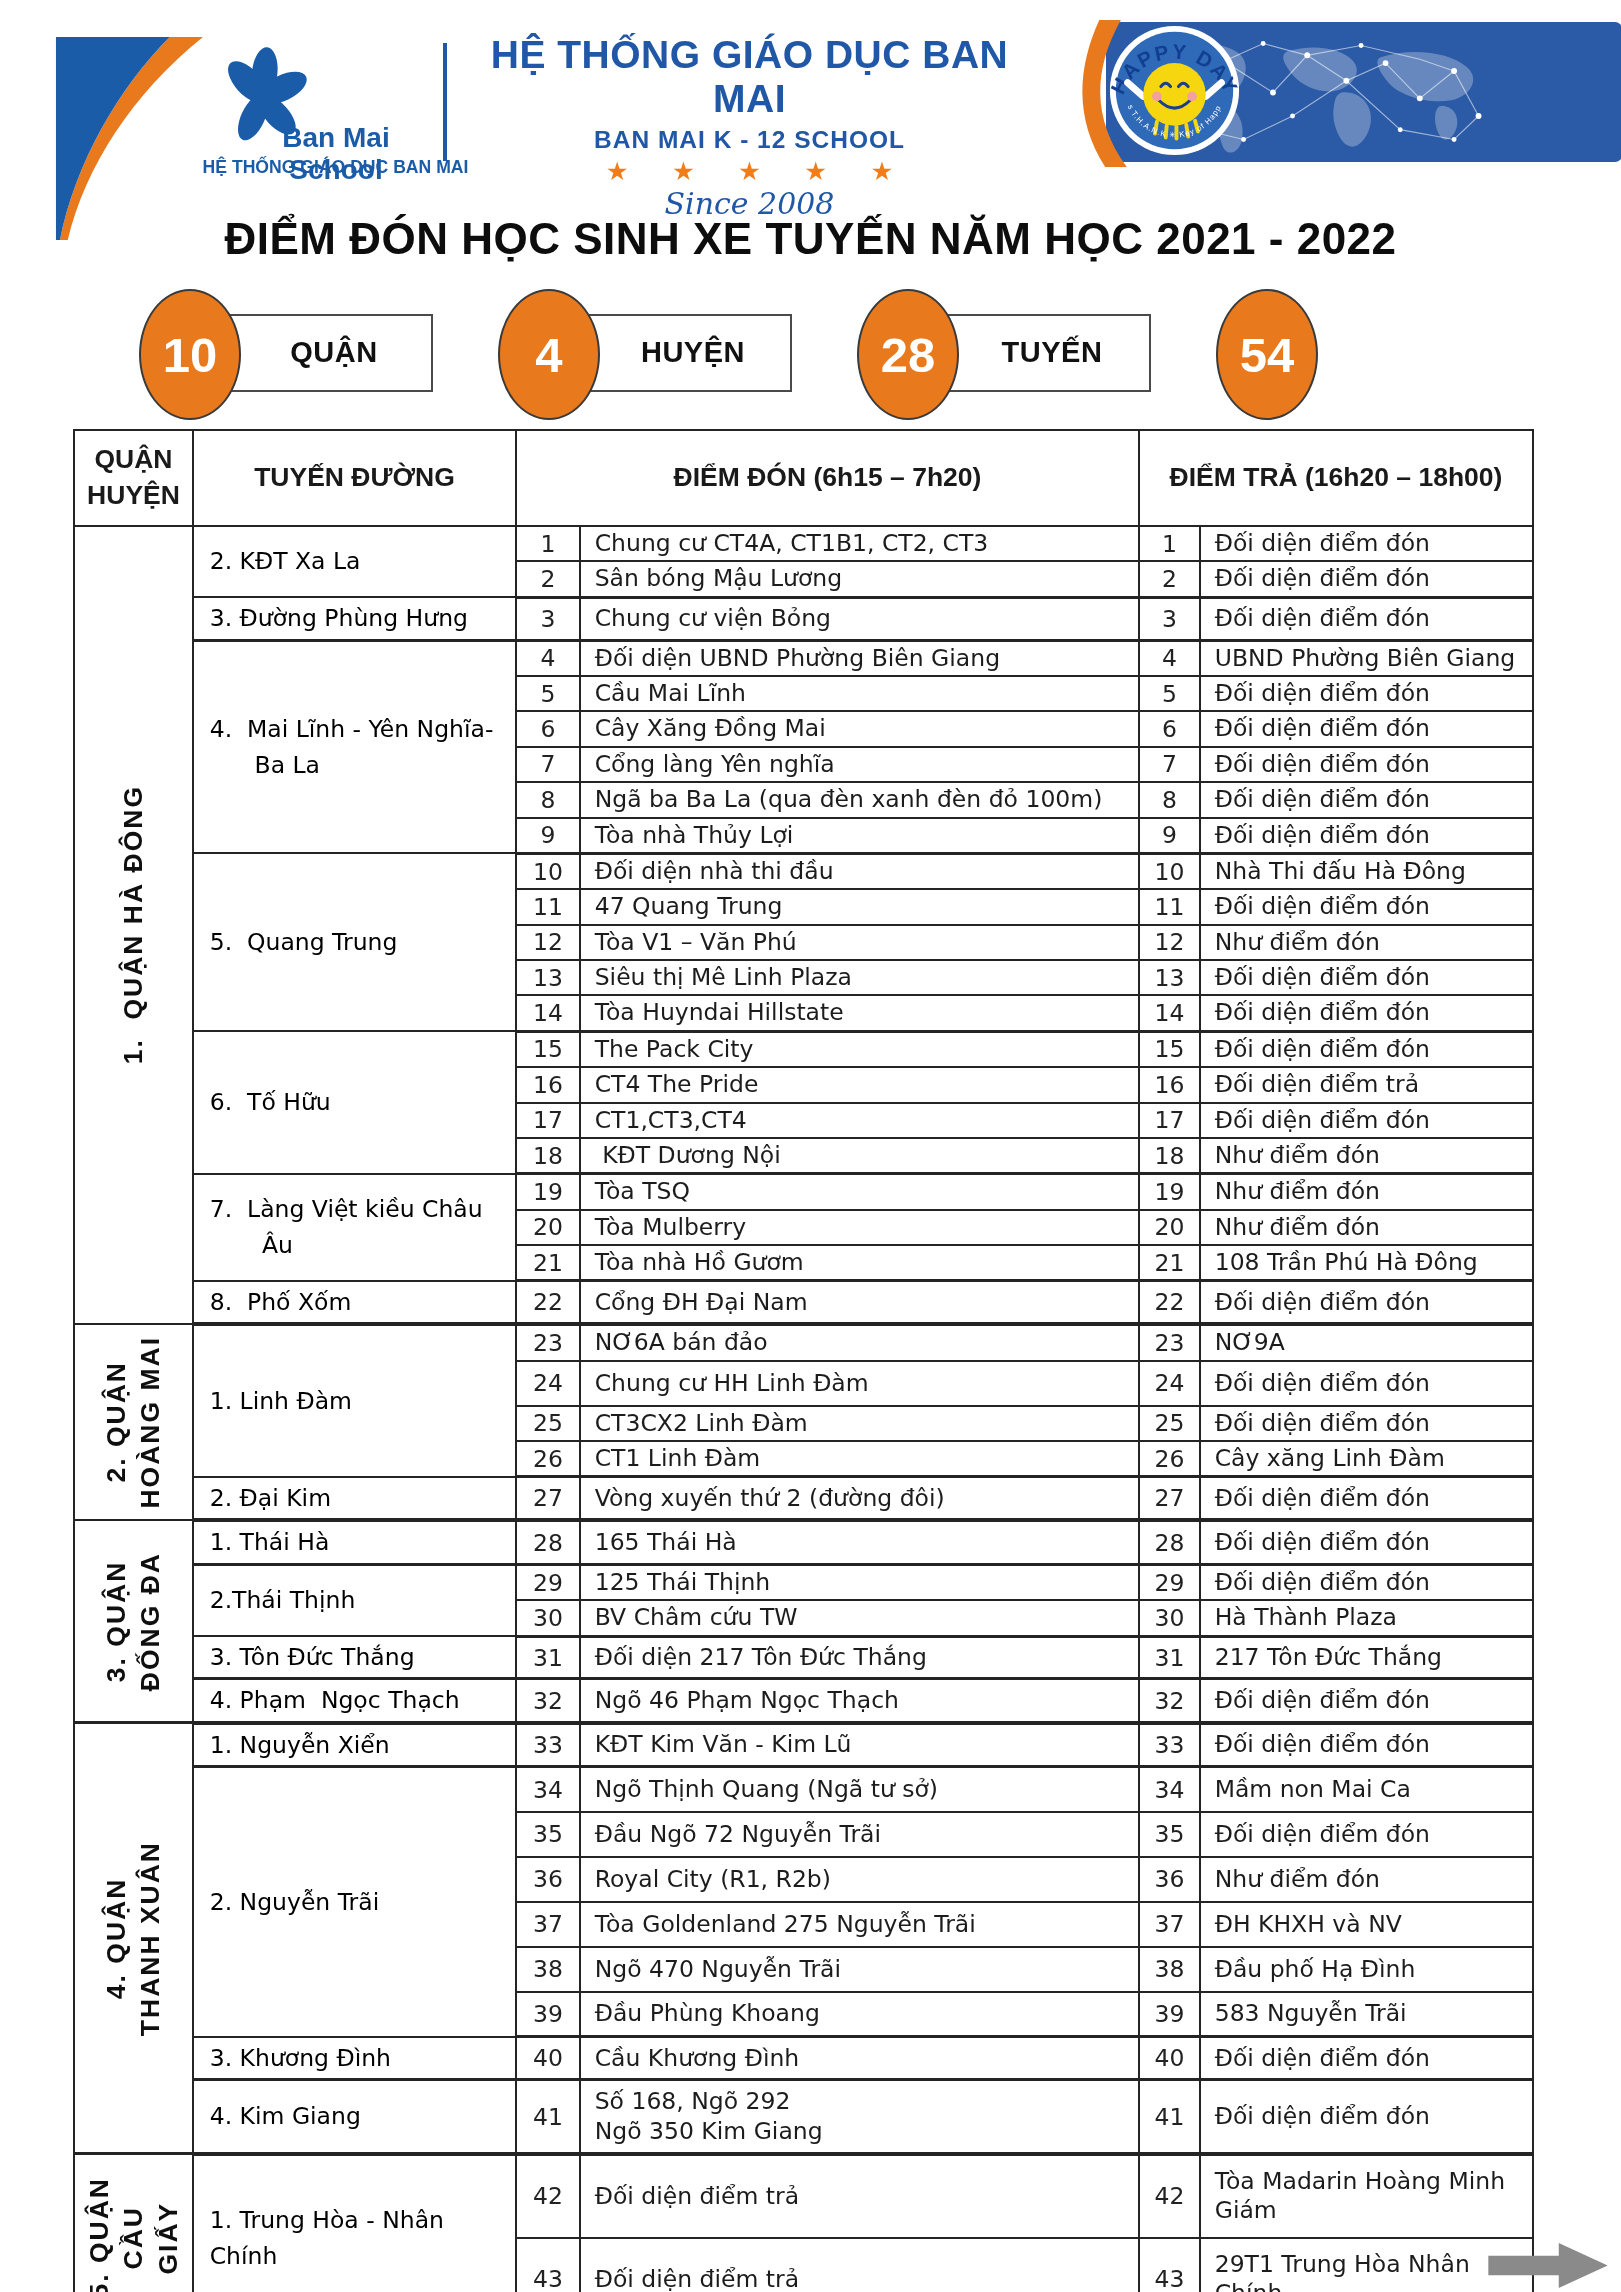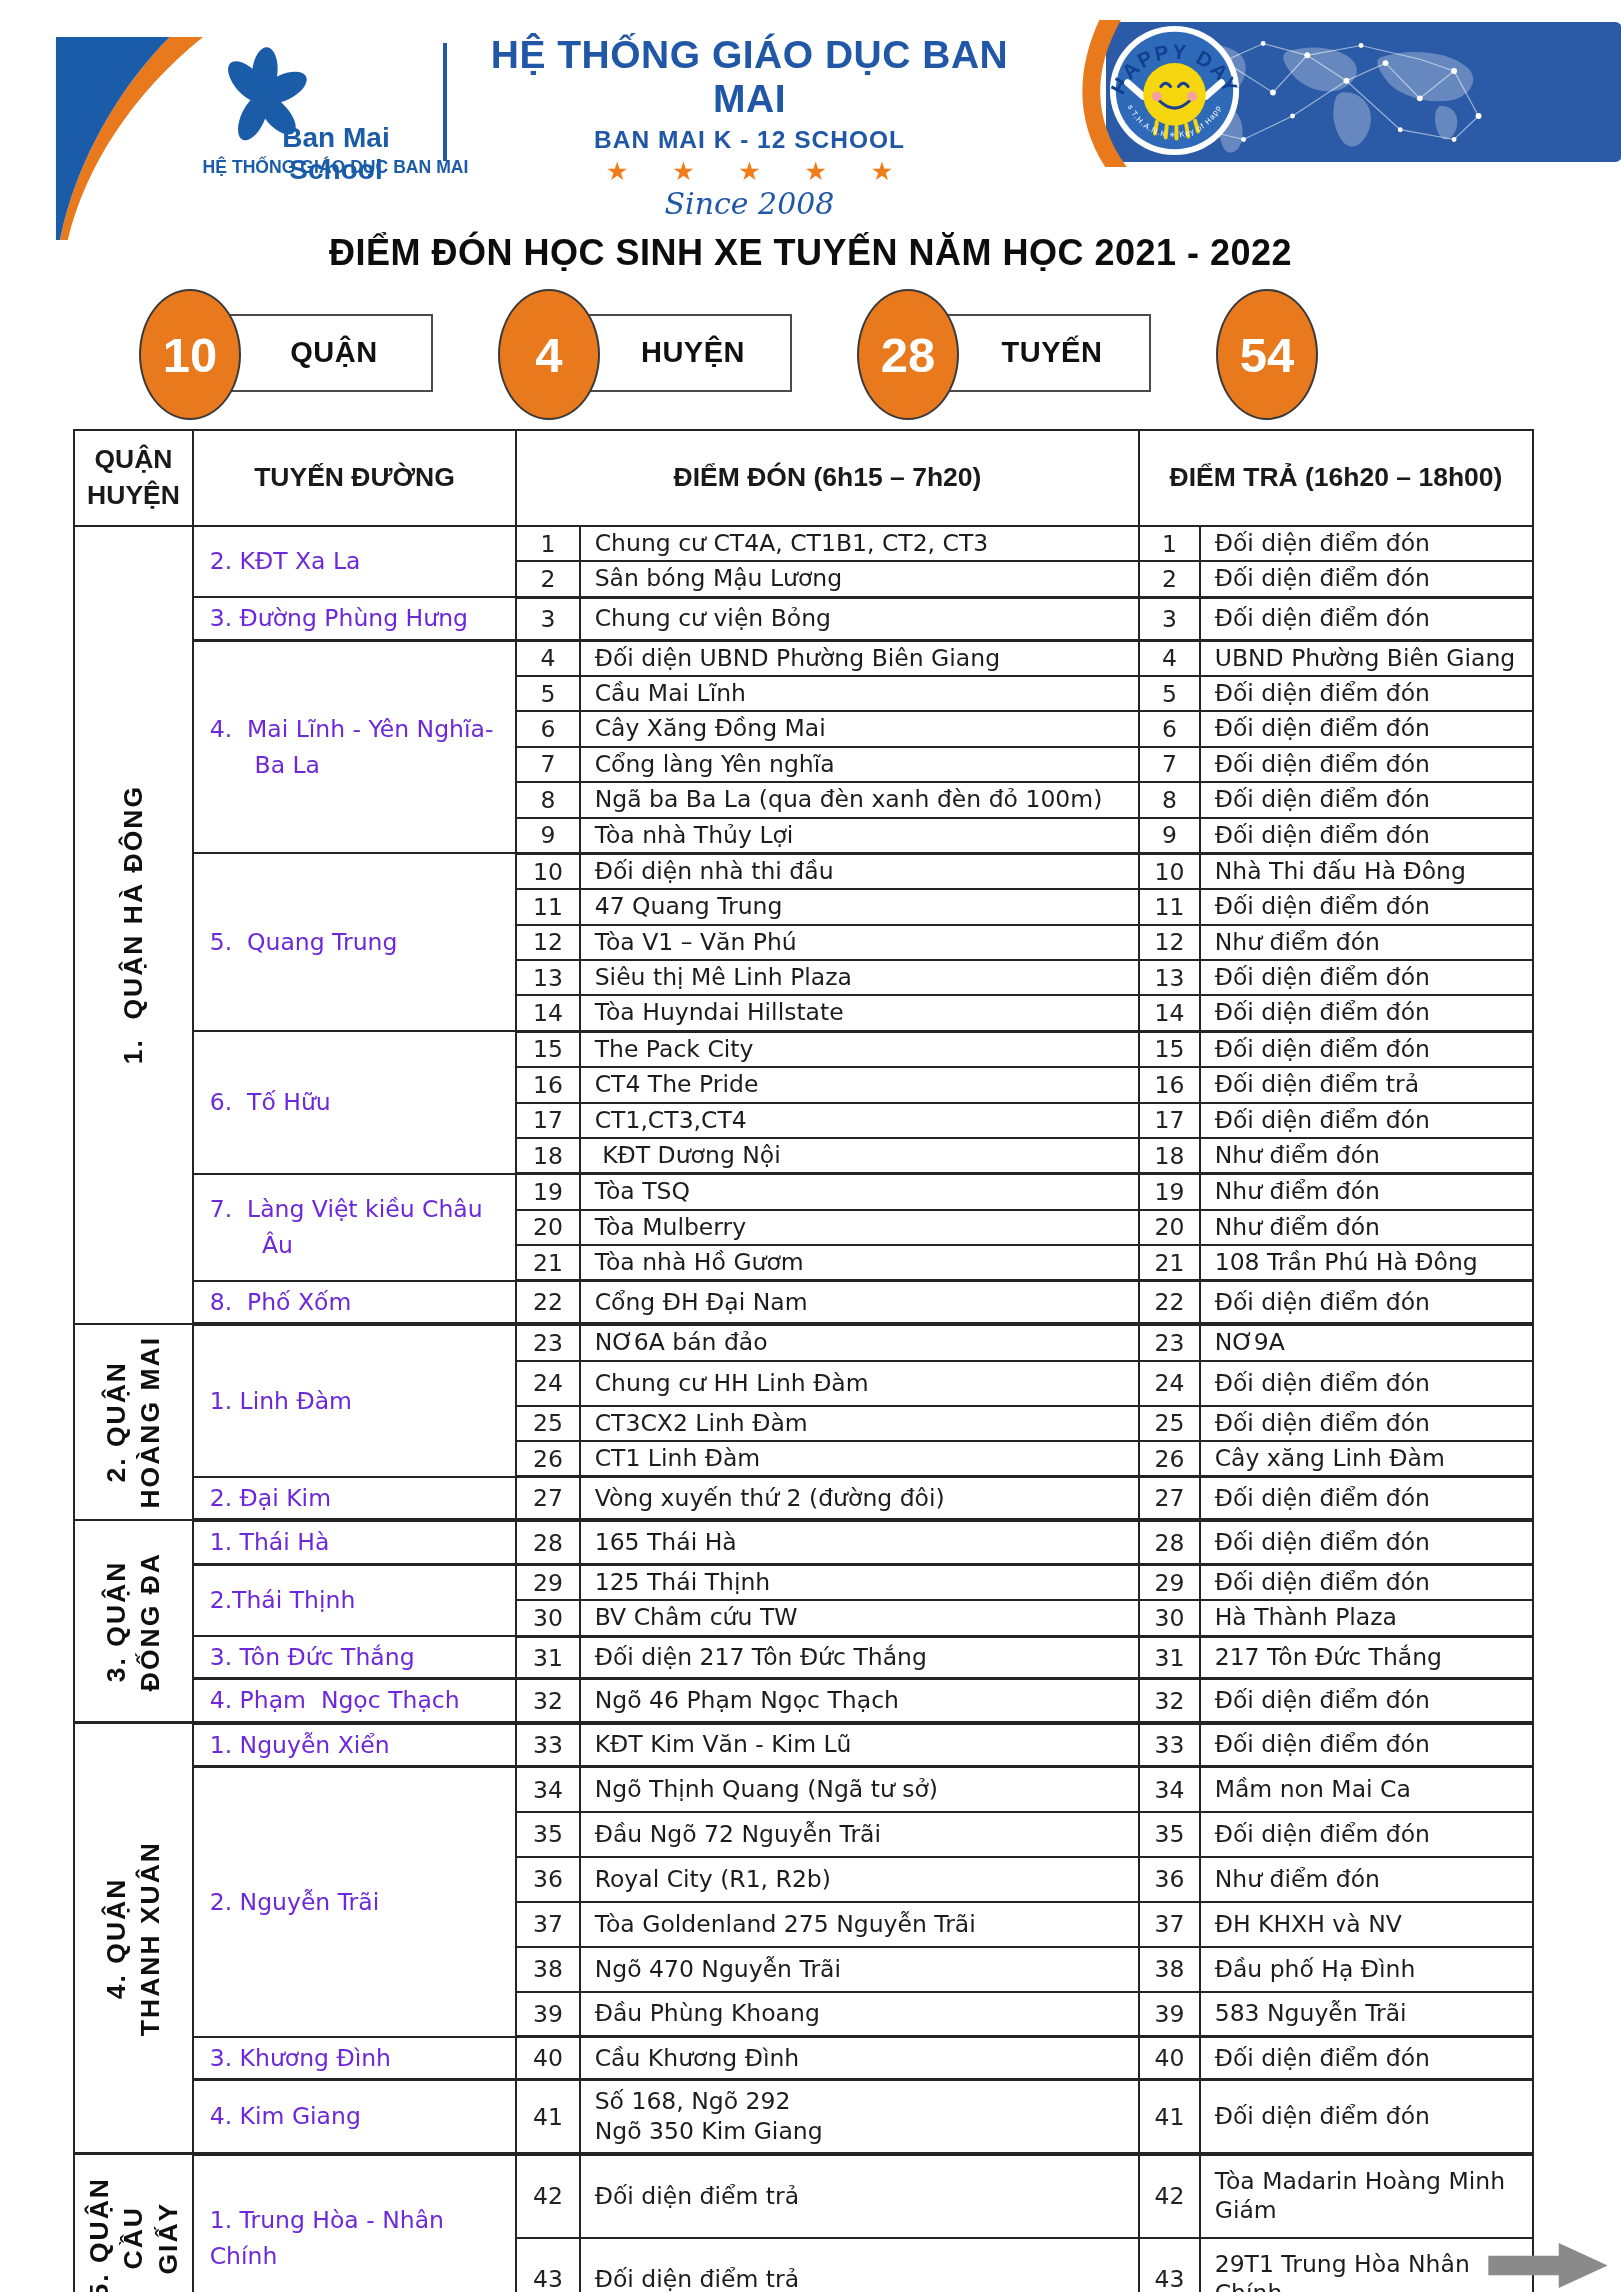--- a/index.html
+++ b/index.html
@@ -19,22 +19,22 @@
   .sys-title{font-family:"Liberation Sans",sans-serif;font-weight:bold;font-size:39px;color:#2057a7;letter-spacing:0.5px;}
   .k12{font-family:"Liberation Sans",sans-serif;font-weight:bold;font-size:24.5px;color:#2057a7;margin-top:4.9px;letter-spacing:1px;}
   .stars{font-size:25.5px;color:#f07d1a;letter-spacing:17.6px;margin-top:2px;padding-left:17.6px;}
   .since{font-family:"DejaVu Serif",serif;font-style:italic;font-size:30px;color:#2057a7;margin-top:0px;}
   .swoosh-right{position:absolute;left:1066px;top:19.6px;}
   .banner{position:absolute;left:1106px;top:21.6px;width:516px;height:140px;background:#2b5aa6;border-radius:6.9px;}
   .banner svg{position:absolute;left:0;top:0;}
   .happy{position:absolute;right:37px;top:3.9px;}
 
   
-  .doc-title{position:absolute;left:0;top:232px;width:1621px;text-align:center;
-             font-family:"Liberation Sans",sans-serif;font-weight:bold;font-size:36px;color:#0d0d0d;letter-spacing:0.5px;}
+  .doc-title{position:absolute;left:0;top:214px;width:1621px;text-align:center;
+             font-family:"Liberation Sans",sans-serif;font-weight:bold;font-size:44px;color:#0d0d0d;letter-spacing:0.5px;}
 
   
   .stats{position:absolute;left:139px;top:289px;display:flex;gap:59px;}
   .badge{position:relative;width:300px;height:129px;}
   .badge .rect{position:absolute;left:51px;top:24.5px;width:243px;height:78px;background:#fff;
                border:2.9px solid #4a4a4a;display:flex;align-items:center;justify-content:center;
                font-family:"Liberation Sans",sans-serif;font-weight:bold;font-size:29px;color:#111;
                padding-left:45px;box-sizing:border-box;letter-spacing:0.5px;}
   .badge .circ{position:absolute;left:0;top:0;width:98px;height:127px;background:#e8791d;
                border:2px solid #3a3a3a;border-radius:50%;display:flex;align-items:center;justify-content:center;
@@ -42,21 +42,21 @@
 
   
   .routes-wrap{position:absolute;left:73px;top:429px;}
   table{border-collapse:collapse;table-layout:fixed;width:1458px;border:2.9px solid #1c1c1c;}
   th,td{border:2px solid #242424;box-sizing:border-box;}
   thead th{height:96px;font-family:"Liberation Sans",sans-serif;font-weight:bold;font-size:26.5px;
            text-align:center;vertical-align:middle;white-space:pre-line;border-bottom-width:2.9px;line-height:1.35;}
   td{font-size:23.5px;vertical-align:middle;}
   td.ncell{text-align:center;color:#222;}
   td.pcell{padding:2px 7.8px 2px 13.7px;white-space:pre-wrap;line-height:1.25;color:#1c1c1c;}
-  td.rcell{padding:2px 5.9px 2px 15.7px;white-space:pre-wrap;line-height:1.55;color:#6d28d9;border-radius:26px;}
+  td.rcell{padding:2px 5.9px 2px 15.7px;white-space:pre-wrap;line-height:1.55;color:#000000;border-radius:26px;}
   td.dcell{text-align:center;vertical-align:middle;}
   .vtext{writing-mode:vertical-rl;transform:rotate(180deg);white-space:pre;margin:0 auto;
          font-family:"Liberation Sans",sans-serif;font-weight:bold;font-size:26.5px;color:#0f0f0f;
          letter-spacing:2px;line-height:1.3;text-align:center;}
   tr.route-end td{border-bottom-width:3.9px;}
   tr.district-end td{border-bottom-width:4.9px;}
 
   .next-arrow{position:absolute;left:1488px;top:2243px;}
 </style>
 </head>

